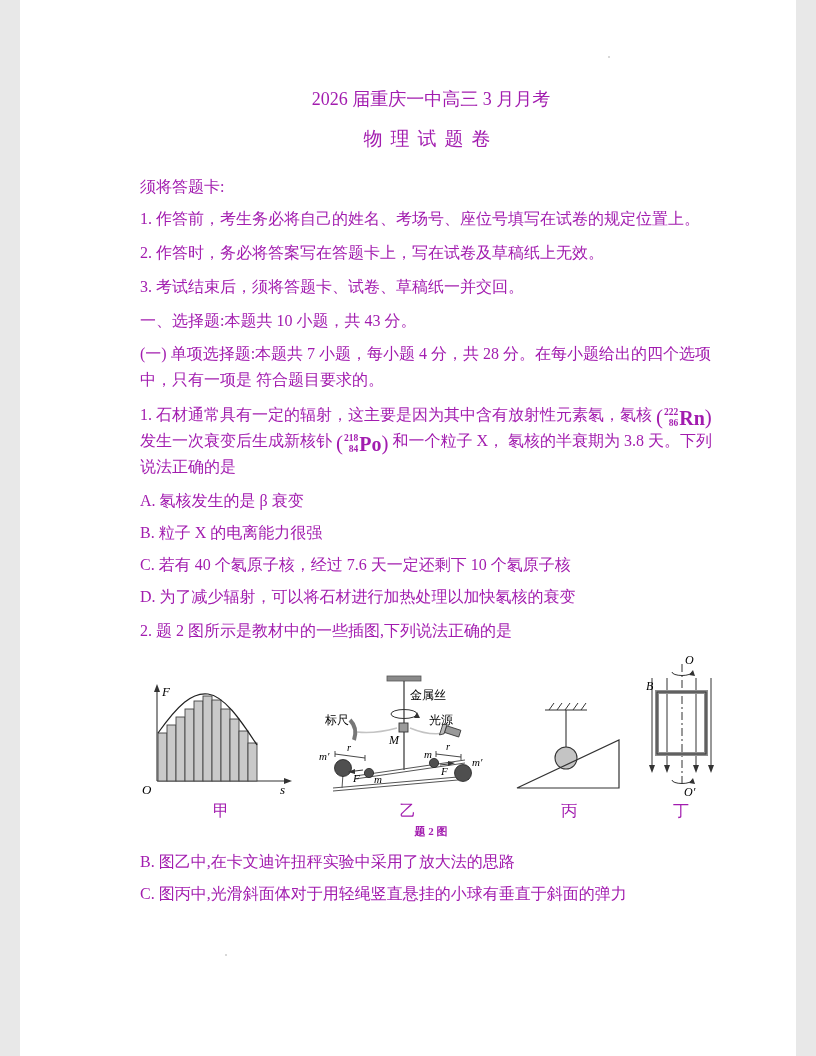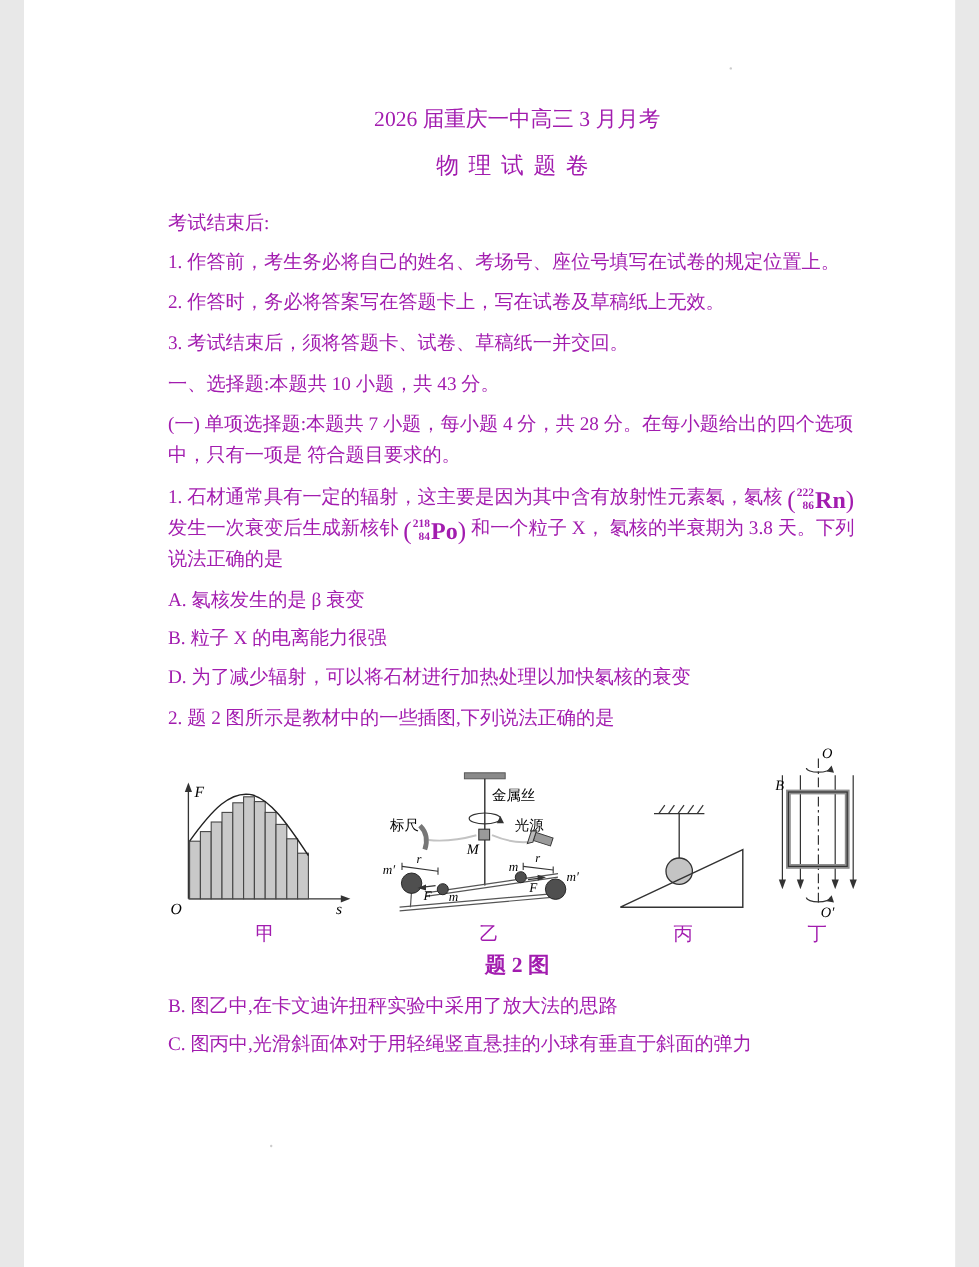--- a/index.html
+++ b/index.html
@@ -25,37 +25,37 @@
   
   .nuclide{display:inline-flex;align-items:center;vertical-align:-4px;line-height:1;}
   .nuclide .paren{font-size:21px;line-height:1;font-weight:400;}
   .nuclide .stack{display:inline-flex;flex-direction:column;align-items:flex-end;font-size:9.5px;line-height:1.1;font-weight:700;margin:0 1px;}
   .nuclide .sym{font-size:20px;font-weight:700;}
   
   .figure-block{margin:6px 0 4px 0;}
   .figure-row{display:flex;align-items:flex-end;justify-content:space-between;width:582px;}
   .subfig{display:flex;flex-direction:column;align-items:center;}
   .subfig-label{font-size:16px;line-height:18px;margin-top:2px;}
-  .fig-caption{font-size:18px;font-weight:bold;text-align:center;margin:4px 0 10px 0;}
+  .fig-caption{font-size:11px;font-weight:bold;text-align:center;margin:4px 0 10px 0;}
   svg text{font-family:"Liberation Serif","DejaVu Serif",serif;}
   .artifact{position:absolute;width:2px;height:2px;background:#999;border-radius:50%;opacity:.5;}
 </style>
 </head>
 <body>
 
 <div class="page">
   <div class="artifact" style="left:588px;top:56px;"></div>
   <div class="artifact" style="left:205px;top:954px;"></div>
 
   <div class="content">
 
     <div class="doc-title">2026 届重庆一中高三 3 月月考</div>
     <div class="doc-subtitle">物理试题卷</div>
 
-    <p class="notes-heading">考试结束后:</p>
+    <p class="notes-heading">须将答题卡:</p>
     <p class="note">1. 作答前，考生务必将自己的姓名、考场号、座位号填写在试卷的规定位置上。</p>
     <p class="note">2. 作答时，务必将答案写在答题卡上，写在试卷及草稿纸上无效。</p>
     <p class="note">3. 考试结束后，须将答题卡、试卷、草稿纸一并交回。</p>
 
     <p class="sec">一、选择题:本题共 10 小题，共 43 分。</p>
     <p class="sec-sub">(一) 单项选择题:本题共 7 小题，每小题 4 分，共 28 分。在每小题给出的四个选项中，只有一项是 符合题目要求的。</p>
 
     <p class="q-text"><span>1. 石材通常具有一定的辐射，这主要是因为其中含有放射性元素氡，氡核 </span><span class="nuclide">
           <span class="paren">(</span>
           <span class="stack">
@@ -69,20 +69,21 @@
           <span class="stack">
             <span class="sup">218</span>
             <span class="sub">84</span>
           </span>
           <span class="sym">Po</span>
           <span class="paren">)</span>
         </span><span> 和一个粒子 X， 氡核的半衰期为 3.8 天。下列说法正确的是</span></p>
 
     <p class="opt">A. 氡核发生的是 β 衰变</p>
     <p class="opt">B. 粒子 X 的电离能力很强</p>
+    <p class="opt">C. 若有 40 个氡原子核，经过 7.6 天一定还剩下 10 个氡原子核</p>
     <p class="opt opt-last">D. 为了减少辐射，可以将石材进行加热处理以加快氡核的衰变</p>
 
     <p class="q-text">2. 题 2 图所示是教材中的一些插图,下列说法正确的是</p>
 
     <div class="figure-block">
       <div class="figure-row">
 
         <div class="subfig">
           <svg width="162" height="122" viewBox="0 0 162 122">
             <g stroke="#333" stroke-width="1.1" fill="none">

